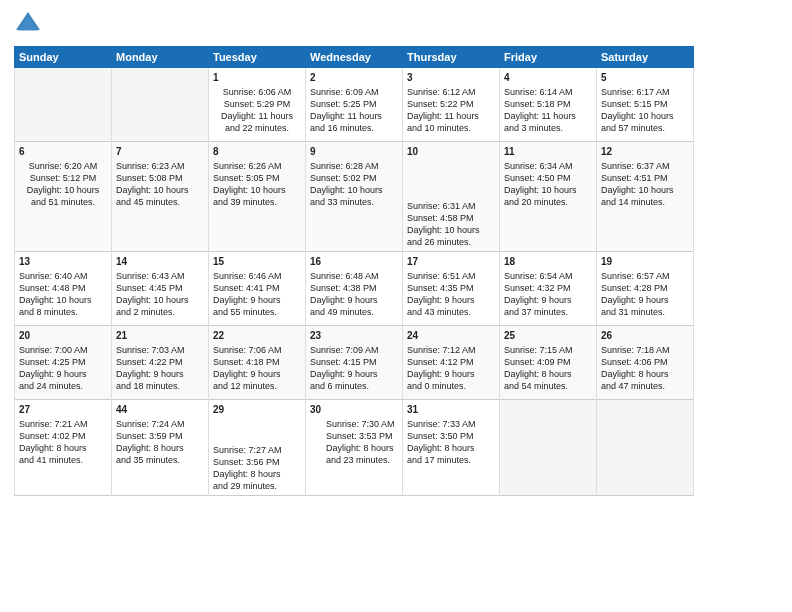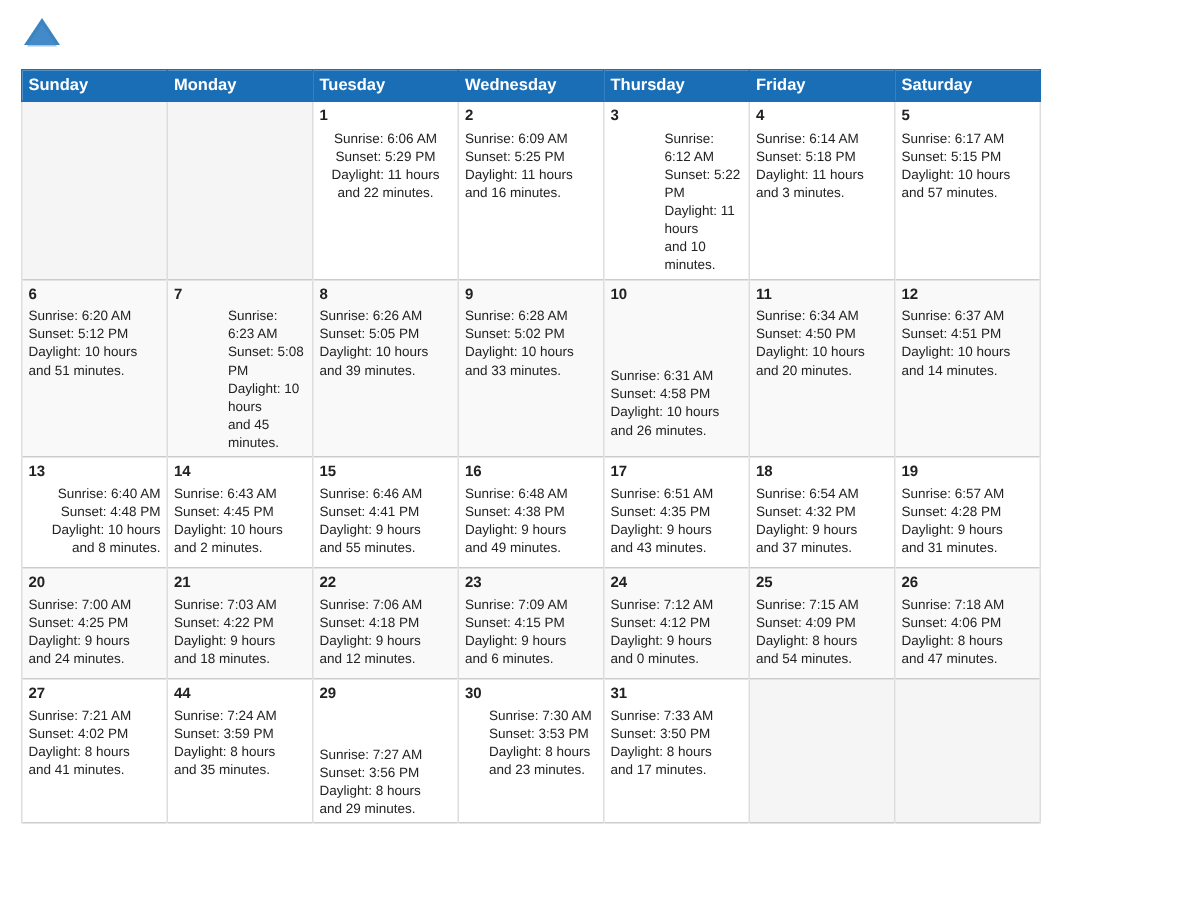--- a/index.html
+++ b/index.html
@@ -145,21 +145,21 @@
           </td>
           <td>
             <span class="day-num">2</span>
             <div class="day-info" style="white-space: pre-line;">Sunrise: 6:09 AM
 Sunset: 5:25 PM
 Daylight: 11 hours
 and 16 minutes.</div>
           </td>
           <td>
             <span class="day-num">3</span>
-            <div class="day-info" style="white-space: pre-line; margin-left: 36px;">Sunrise: 6:12 AM
+            <div class="day-info" style="white-space: pre-line;">Sunrise: 6:12 AM
 Sunset: 5:22 PM
 Daylight: 11 hours
 and 10 minutes.</div>
           </td>
           <td>
             <span class="day-num">4</span>
             <div class="day-info" style="white-space: pre-line;">Sunrise: 6:14 AM
 Sunset: 5:18 PM
 Daylight: 11 hours
 and 3 minutes.</div>
@@ -168,28 +168,28 @@
             <span class="day-num">5</span>
             <div class="day-info" style="white-space: pre-line;">Sunrise: 6:17 AM
 Sunset: 5:15 PM
 Daylight: 10 hours
 and 57 minutes.</div>
           </td>
         </tr>
         <tr>
           <td>
             <span class="day-num">6</span>
-            <div class="day-info" style="white-space: pre-line;">Sunrise: 6:20 AM
+            <div class="day-info" style="white-space: pre-line; text-align: center;">Sunrise: 6:20 AM
 Sunset: 5:12 PM
 Daylight: 10 hours
 and 51 minutes.</div>
           </td>
           <td>
             <span class="day-num">7</span>
-            <div class="day-info" style="white-space: pre-line; margin-left: 36px;">Sunrise: 6:23 AM
+            <div class="day-info" style="white-space: pre-line;">Sunrise: 6:23 AM
 Sunset: 5:08 PM
 Daylight: 10 hours
 and 45 minutes.</div>
           </td>
           <td>
             <span class="day-num">8</span>
             <div class="day-info" style="white-space: pre-line;">Sunrise: 6:26 AM
 Sunset: 5:05 PM
 Daylight: 10 hours
 and 39 minutes.</div>
@@ -219,21 +219,21 @@
             <span class="day-num">12</span>
             <div class="day-info" style="white-space: pre-line;">Sunrise: 6:37 AM
 Sunset: 4:51 PM
 Daylight: 10 hours
 and 14 minutes.</div>
           </td>
         </tr>
         <tr>
           <td>
             <span class="day-num">13</span>
-            <div class="day-info" style="white-space: pre-line; text-align: right;">Sunrise: 6:40 AM
+            <div class="day-info" style="white-space: pre-line;">Sunrise: 6:40 AM
 Sunset: 4:48 PM
 Daylight: 10 hours
 and 8 minutes.</div>
           </td>
           <td>
             <span class="day-num">14</span>
             <div class="day-info" style="white-space: pre-line;">Sunrise: 6:43 AM
 Sunset: 4:45 PM
 Daylight: 10 hours
 and 2 minutes.</div>

